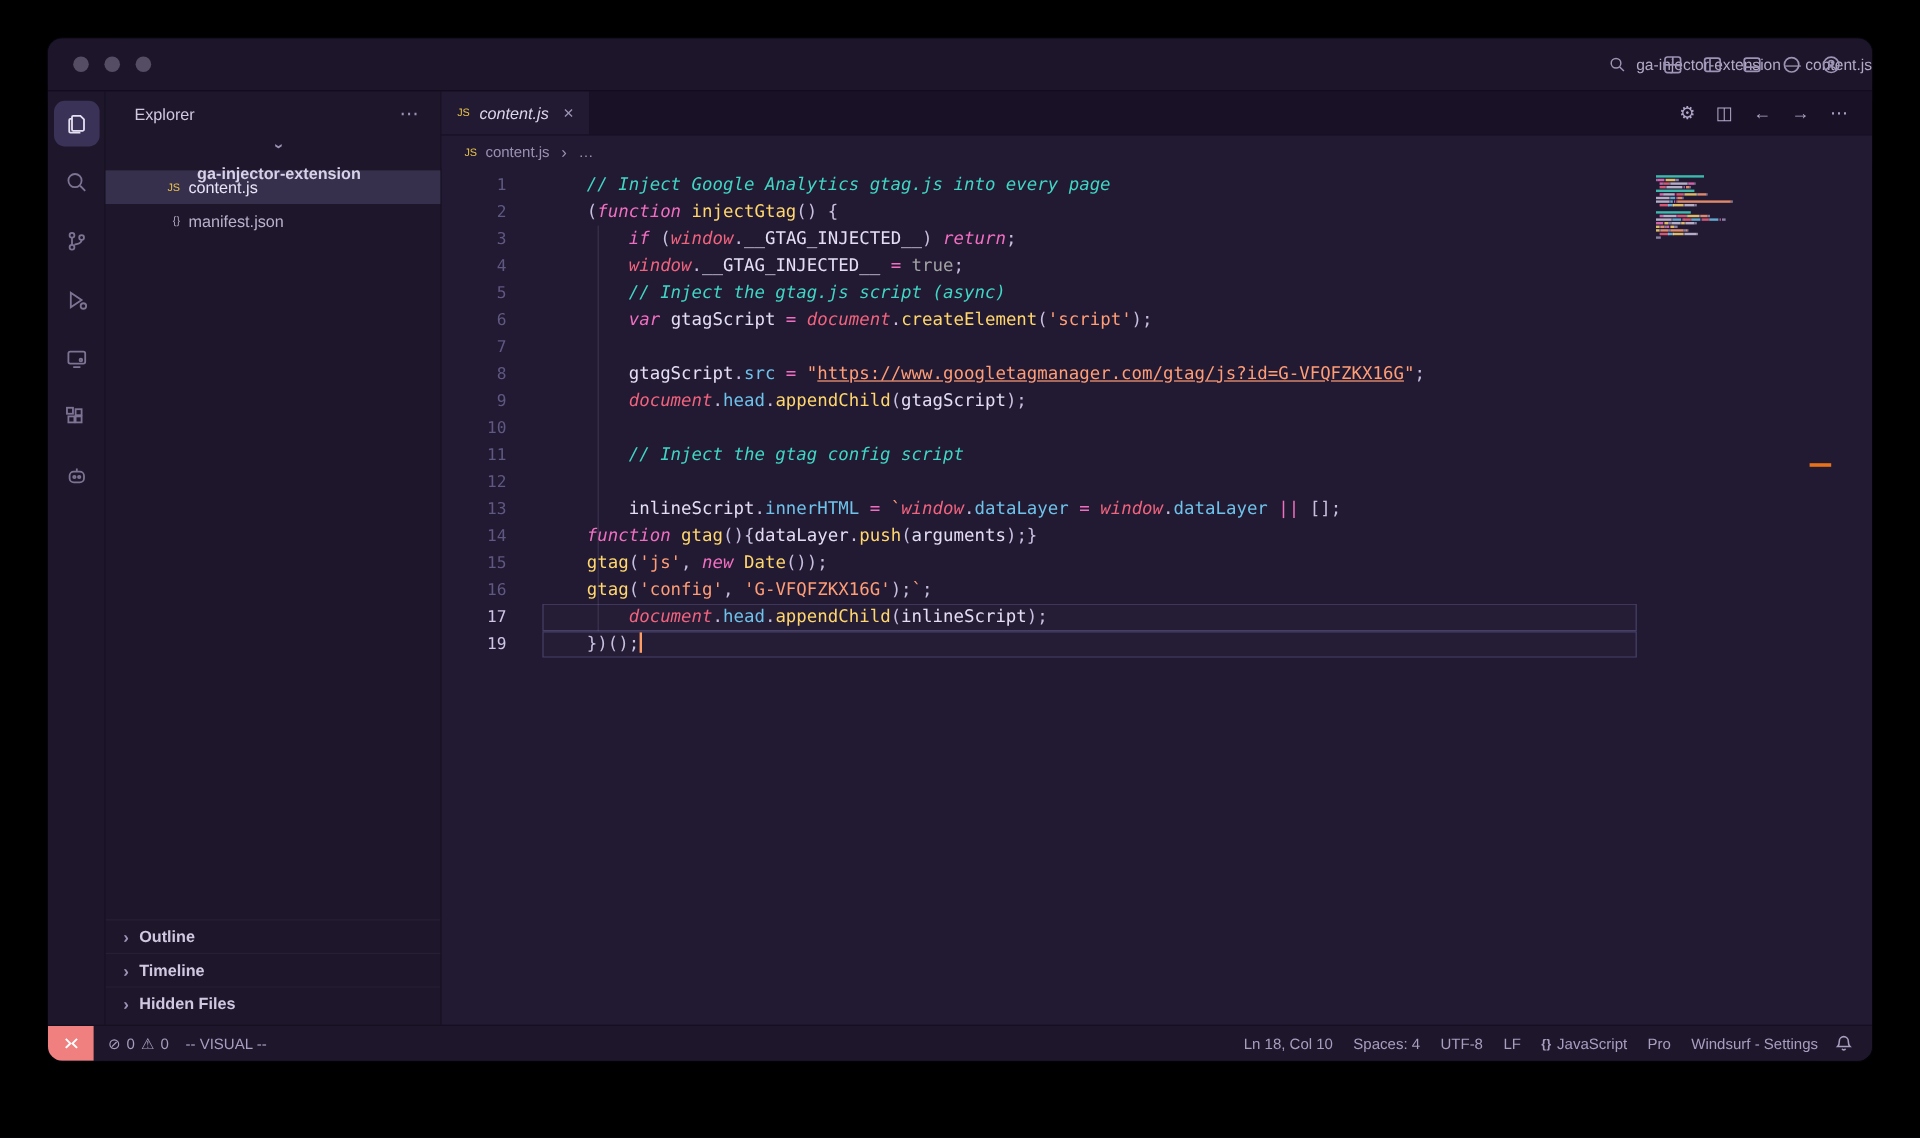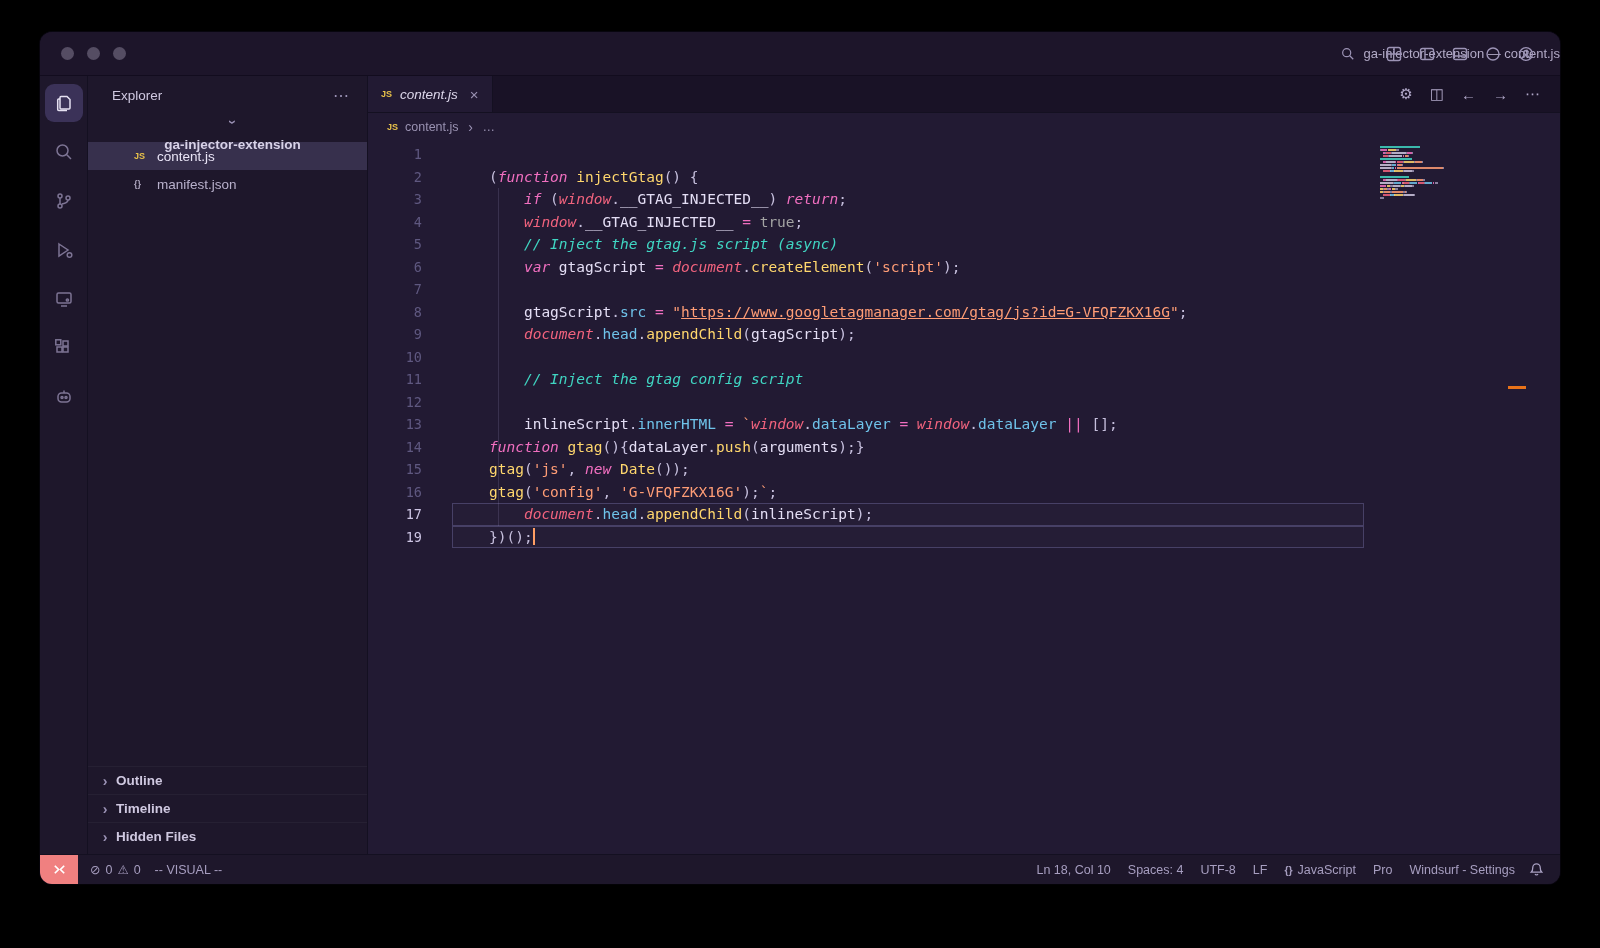--- a/index.html
+++ b/index.html
@@ -34,21 +34,21 @@
   
   .sidebar { width:280px; flex:0 0 280px; background:#1e172b; border-right:1px solid #141021; display:flex; flex-direction:column; font-size:13.5px; }
   .sb-header { height:38px; display:flex; align-items:center; padding:0 18px 0 24px; color:#cfc8e0; }
   .sb-header .more { margin-left:auto; color:#9b92b5; font-size:16px; cursor:pointer; }
   .tree-row { height:28px; display:flex; align-items:center; gap:7px; color:#b9b1cc; cursor:pointer; }
   .root-row { padding-left:10px; color:#d8d2e8; font-weight:700;flex-direction:column; }
   .chev { display:inline-block; color:#9b92b5; font-size:14px; width:10px; text-align:center; }
   .chev.down { transform:rotate(90deg); }
   .file-row { padding-left:46px; }
   .file-row.selected { background:#37304d; color:#e9e4f6; }
-  .file-icon { font-size:9px; font-weight:700; width:16px; text-align:left; color:#b0a8c0; }
+  .file-icon { font-size:9px; font-weight:400; width:16px; text-align:right; color:#b0a8c0; }
   .file-icon.js { color:#e8c24a; }
   .sb-bottom { margin-top:auto; padding-bottom:4px; }
   .section-row { height:28px; display:flex; align-items:center; gap:6px; padding-left:12px; color:#cfc8e0; font-weight:700; border-top:1px solid rgba(255,255,255,.04); cursor:pointer; }
 
   
   .editor { flex:1; min-width:0; display:flex; flex-direction:column; background:#221a33; }
   .tabbar { height:37px; flex:0 0 37px; background:#191226; display:flex; align-items:stretch; border-bottom:1px solid #141021; }
   .tab { display:flex; align-items:center; gap:8px; padding:0 13px; background:#221a33; border-right:1px solid #141021; cursor:pointer; }
   .tab .file-icon { width:auto; }
   .tab-label { color:#dcd6ea; font-size:13.5px; font-style:italic; }
@@ -261,20 +261,21 @@
         <span class="file-icon js">JS</span>
         <span>content.js</span>
         <span class="chev">›</span>
         <span>…</span>
       </div>
 
       <div class="code-wrap">
         <div id="code-lines">
             <div class="code-line">
               <span class="ln-num">1</span>
+              <span class="ln-text"><span class="t-cmt">// Inject Google Analytics gtag.js into every page</span></span>
             </div>
             <div class="code-line">
               <span class="ln-num">2</span>
               <span class="ln-text"><span class="t-pun">(</span><span class="t-kw">function</span><span class="t-pln"> </span><span class="t-fn">injectGtag</span><span class="t-pun">() {</span></span>
             </div>
             <div class="code-line">
               <span class="ln-num">3</span>
               <span class="ln-text"><span class="t-pln">    </span><span class="t-kw">if</span><span class="t-pun"> (</span><span class="t-obj">window</span><span class="t-pun">.</span><span class="t-pln">__GTAG_INJECTED__</span><span class="t-pun">) </span><span class="t-kw">return</span><span class="t-pun">;</span></span>
             </div>
             <div class="code-line">

